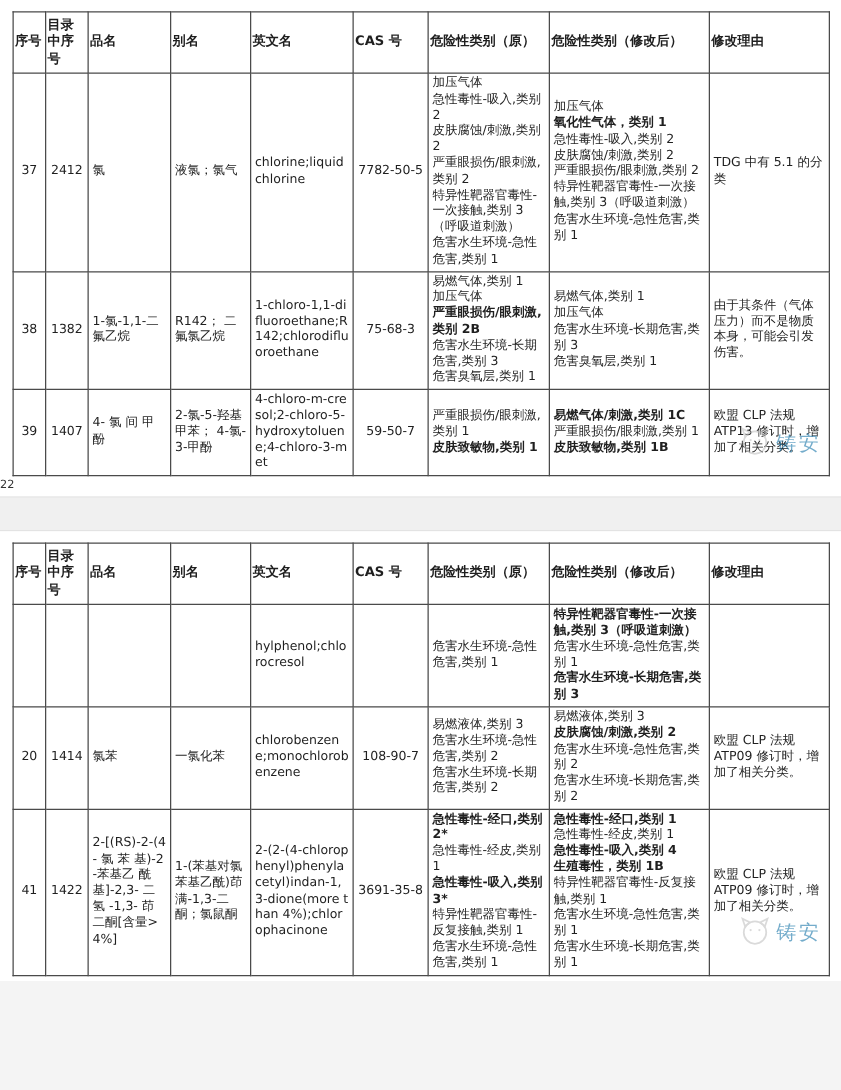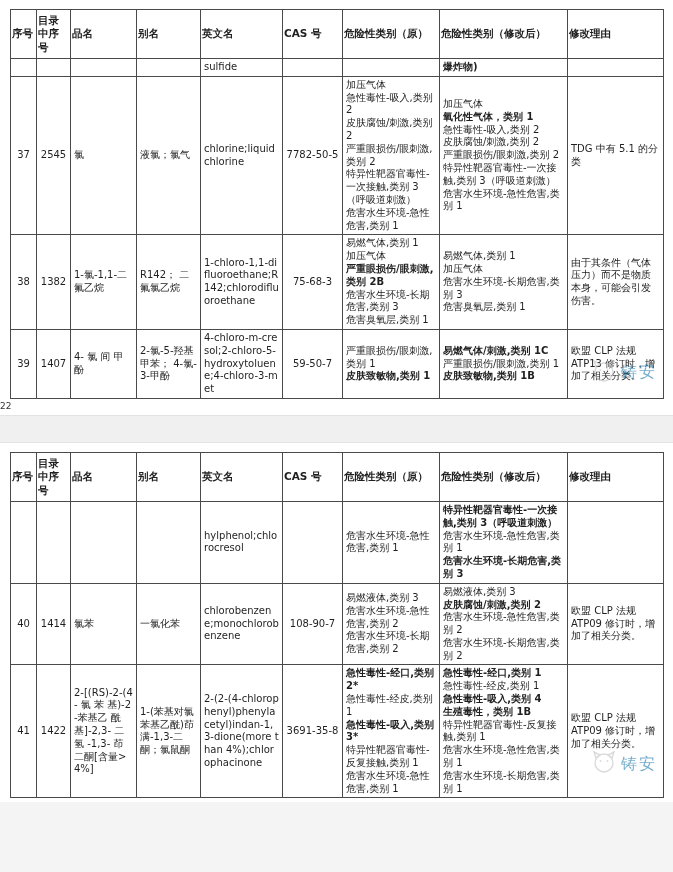--- a/index.html
+++ b/index.html
@@ -100,35 +100,22 @@
             <th>别名</th>
             <th>英文名</th>
             <th>CAS 号</th>
             <th>危险性类别（原）</th>
             <th>危险性类别（修改后）</th>
             <th>修改理由</th>
           </tr>
         </thead>
         <tbody>
           <tr>
-            <td class="c0"></td>
-            <td class="c1"></td>
-            <td class="c2"></td>
-            <td class="c3"></td>
-            <td class="c4">sulfide</td>
-            <td class="c5"></td>
-            <td class="c6"></td>
-            <td class="c7">
-              <div class="line b">爆炸物)</div>
-            </td>
-            <td class="c8"></td>
-          </tr>
-          <tr>
             <td class="c0">37</td>
-            <td class="c1">2545</td>
+            <td class="c1">2412</td>
             <td class="c2">氯</td>
             <td class="c3">液氯；氯气</td>
             <td class="c4">chlorine;liquid chlorine</td>
             <td class="c5">7782-50-5</td>
             <td class="c6">
               <div class="line">加压气体</div>
               <div class="line">急性毒性-吸入,类别 2</div>
               <div class="line">皮肤腐蚀/刺激,类别 2</div>
               <div class="line">严重眼损伤/眼刺激,类别 2</div>
               <div class="line">特异性靶器官毒性-一次接触,类别 3（呼吸道刺激）</div>
@@ -244,21 +231,21 @@
               <div class="line">危害水生环境-急性危害,类别 1</div>
             </td>
             <td class="c7">
               <div class="line b">特异性靶器官毒性-一次接触,类别 3（呼吸道刺激）</div>
               <div class="line">危害水生环境-急性危害,类别 1</div>
               <div class="line b">危害水生环境-长期危害,类别 3</div>
             </td>
             <td class="c8"></td>
           </tr>
           <tr>
-            <td class="c0">40</td>
+            <td class="c0">20</td>
             <td class="c1">1414</td>
             <td class="c2">氯苯</td>
             <td class="c3">一氯化苯</td>
             <td class="c4">chlorobenzene;monochlorobenzene</td>
             <td class="c5">108-90-7</td>
             <td class="c6">
               <div class="line">易燃液体,类别 3</div>
               <div class="line">危害水生环境-急性危害,类别 2</div>
               <div class="line">危害水生环境-长期危害,类别 2</div>
             </td>

